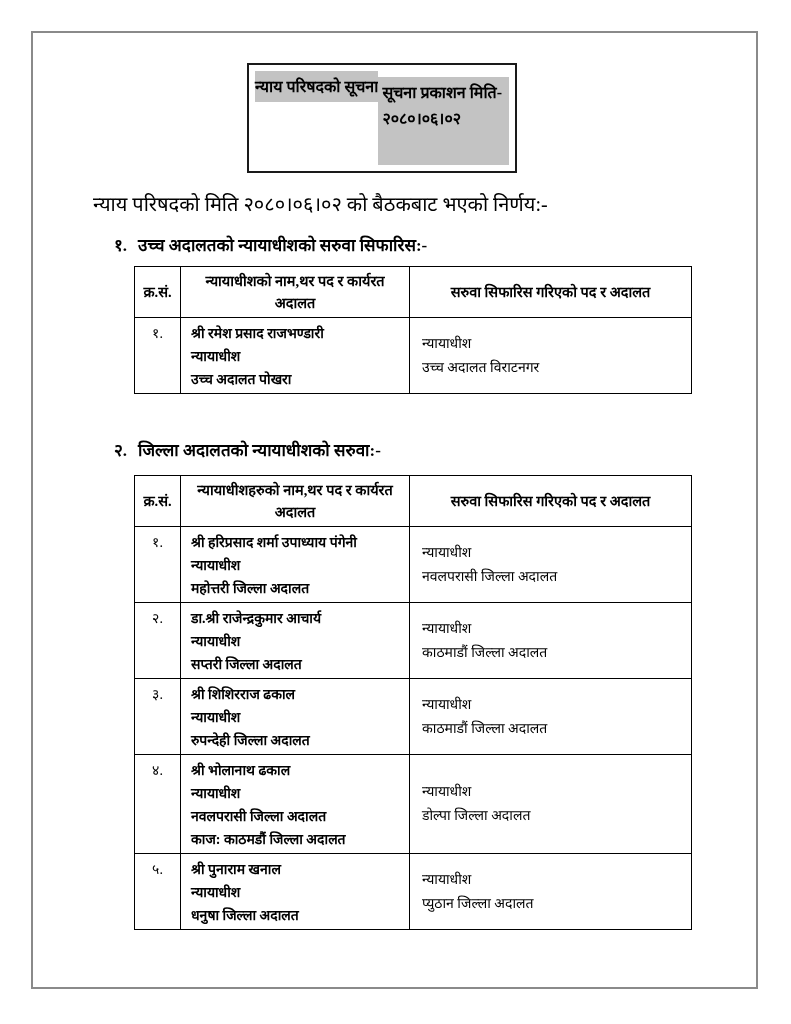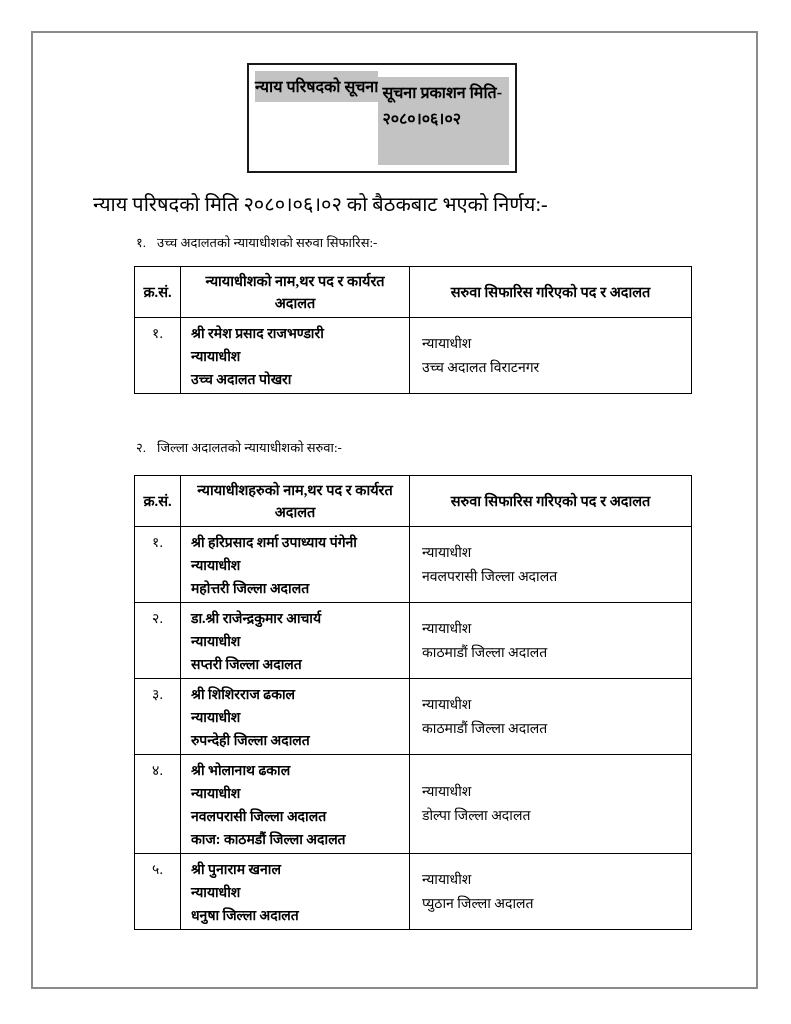--- a/index.html
+++ b/index.html
@@ -47,23 +47,23 @@
   }
   .intro {
     position: absolute;
     left: 93px; top: 193px;
     width: 620px;
     font-size: 20px;
     line-height: 22px;
   }
   .section-heading {
     position: absolute;
-    left: 136px;
-    font-size: 13px;
-    font-weight: normal;
+    left: 114px;
+    font-size: 17px;
+    font-weight: bold;
   }
   .section-heading .sec-num { display: inline-block; margin-right: 11px; }
   .s1 { top: 233px; }
   .s2 { top: 438px; }
 
   table.t {
     position: absolute;
     left: 134px;
     width: 557px;
     border-collapse: collapse;

